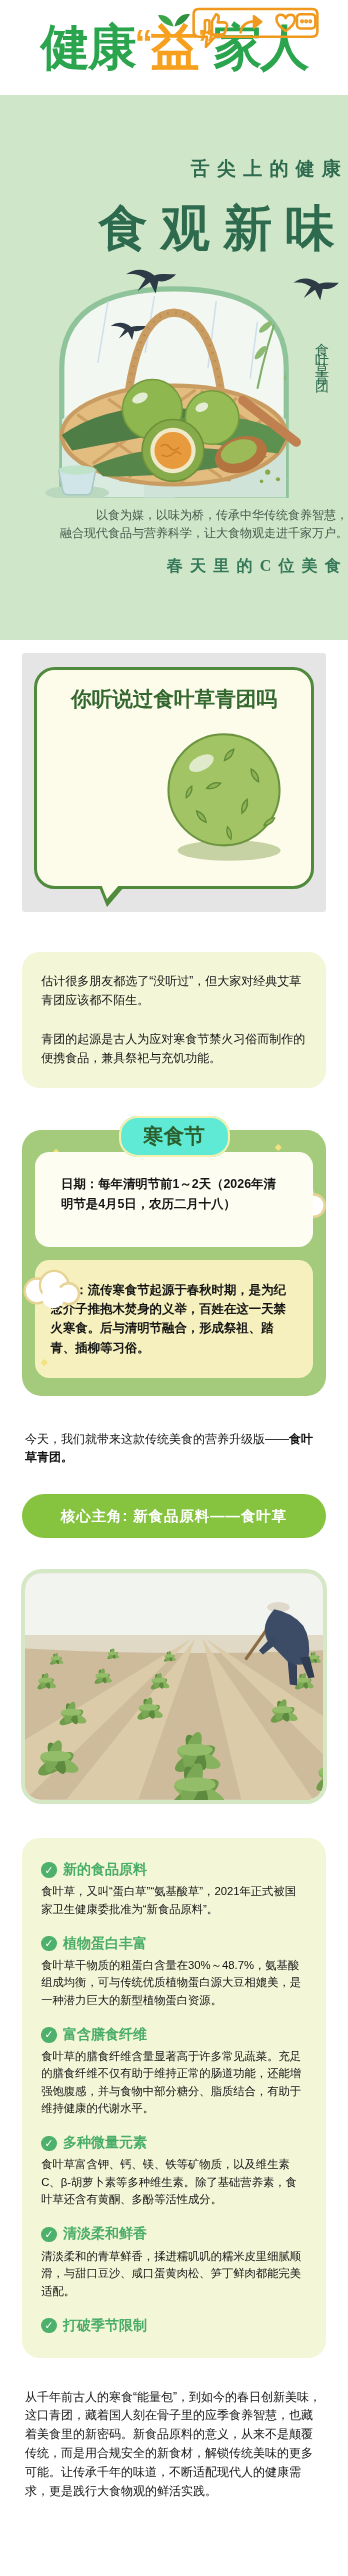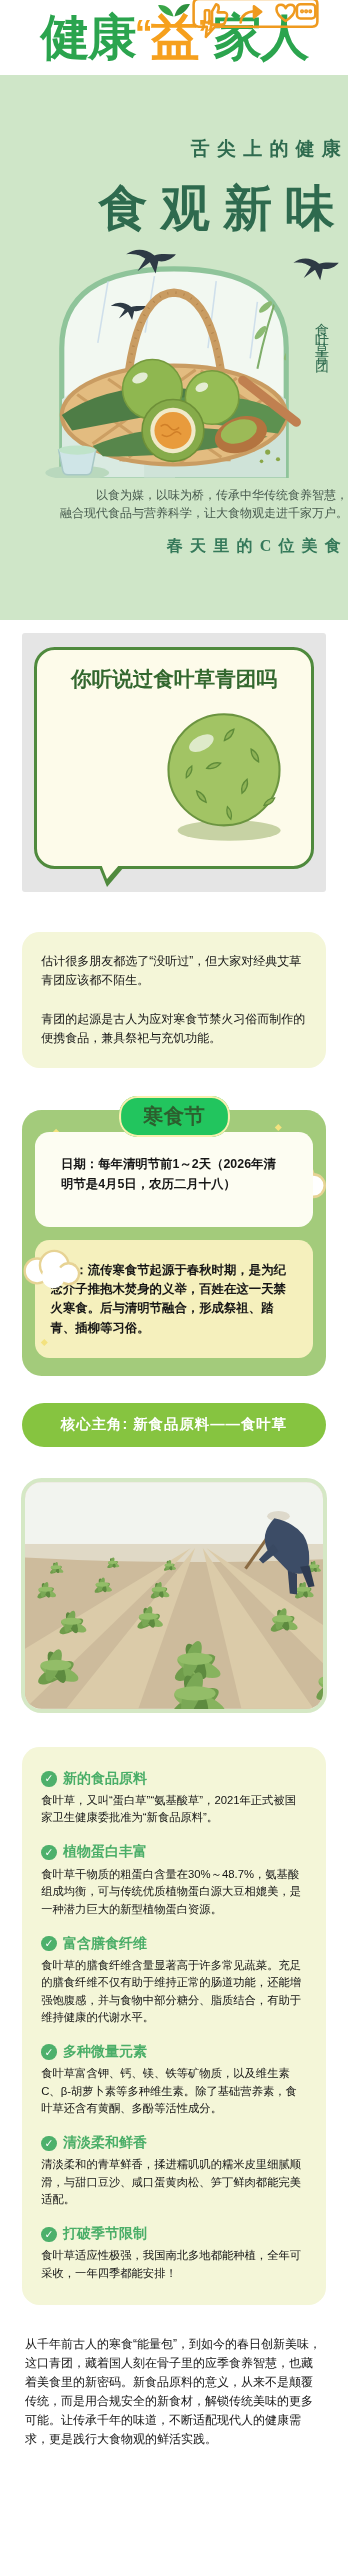--- a/index.html
+++ b/index.html
@@ -1,20 +1,20 @@
 <!DOCTYPE html>
 <html style="font-size:8.2px"><head>
 <meta charset="utf-8">
 <style>
   html,body{margin:0;padding:0;}
   body{width:348px;background:#ffffff;font-family:"Liberation Sans","DejaVu Sans",sans-serif;-webkit-font-smoothing:antialiased;}
   .page{width:348px;height:3738px;overflow:hidden;background:#ffffff;position:relative;}
 
   
-  .logo-bar{height:75px;background:#ffffff;display:flex;align-items:center;justify-content:center;}
+  .logo-bar{height:95px;background:#ffffff;display:flex;align-items:center;justify-content:center;}
   .logo{position:relative;display:flex;align-items:flex-end;font-weight:900;font-size:49px;line-height:1;letter-spacing:-2.1px;}
   .logo .green{color:#2ba44e;}
   .logo .orange{color:#f6a01d;}
   .logo .quote{font-size:36px;line-height:1;align-self:flex-start;margin-top:3.1px;}
   .yi-wrap{position:relative;display:inline-block;}
   .yi-leaves{position:absolute;top:-13.4px;left:50%;transform:translateX(-50%);}
   .social-bubble{position:absolute;right:-12.4px;top:-17.5px;}
 
   
   .hero{height:545px;background:#cfe6c8;position:relative;overflow:hidden;text-align:right;}
@@ -36,21 +36,21 @@
   .tail-outer{position:absolute;left:62px;bottom:-20.6px;width:0;height:0;border-left:8.2px solid transparent;border-right:17.5px solid transparent;border-top:20.6px solid #4f8a3d;}
   .tail-inner{position:absolute;left:64px;bottom:-13.4px;width:0;height:0;border-left:6.2px solid transparent;border-right:13.4px solid transparent;border-top:15.5px solid #fdfbea;}
 
   
   .intro-card{margin:40px 21.6px 0;background:#f4f6d8;border-radius:17.5px;padding:19.6px 19.6px;font-size:12px;line-height:1.6;color:#141414;}
   .intro-card p{margin:0;}
   .intro-card p + p{margin-top:19.6px;}
 
   
   .hanshi-card{margin:42px 21.6px 0;background:#a3cb7b;border-radius:19.6px;padding:0 13.4px 17.5px;position:relative;}
-  .hanshi-pill{position:relative;z-index:2;width:111px;margin:0px auto 0;transform:translateY(0px);background:#22c55e;border-radius:18.5px;text-align:center;font-size:20.6px;font-weight:900;color:#2c5f2e;padding:6.2px 0;top:-13.4px;box-shadow:0 0 0 2.1px #f9efad inset;}
+  .hanshi-pill{position:relative;z-index:2;width:111px;margin:0px auto 0;transform:translateY(0px);background:#5eead4;border-radius:18.5px;text-align:center;font-size:20.6px;font-weight:900;color:#2c5f2e;padding:6.2px 0;top:-13.4px;box-shadow:0 0 0 2.1px #f9efad inset;}
   .hanshi-white{position:relative;z-index:1;margin-top:-17.5px;background:#fdfdf2;border-radius:14.4px;padding:23px 26px 33px;font-size:12.4px;line-height:1.55;font-weight:700;color:#161616;}
   .hanshi-yellow{margin-top:13.4px;background:#f5f0bd;border-radius:14.4px;padding:20.6px 15.5px;font-size:12.4px;line-height:1.55;font-weight:700;color:#161616;}
   .cloud{position:absolute;}
   .star{position:absolute;width:6.2px;height:6.2px;background:#f3e27e;transform:rotate(45deg);}
 
   
   .lead{margin:34px 25px 0;font-size:12px;line-height:1.55;color:#141414;}
   .lead b{font-weight:900;}
   .closing{margin:30px 25px 0;font-size:12px;line-height:1.58;color:#141414;}
   .closing p{margin:0;}
@@ -275,20 +275,23 @@
 
     <div class="hanshi-pill">寒食节</div>
     <div class="hanshi-white">
       <span class="lbl">日期：</span><span>每年清明节前1～2天（2026年清明节是4月5日，农历二月十八）</span>
     </div>
     <div class="hanshi-yellow">
       <span class="lbl">起源：</span><span>流传寒食节起源于春秋时期，是为纪念介子推抱木焚身的义举，百姓在这一天禁火寒食。后与清明节融合，形成祭祖、踏青、插柳等习俗。</span>
     </div>
   </section>
 
+  <section class="lead">
+    <span>今天，我们就带来这款传统美食的营养升级版——</span><b>食叶草青团。</b>
+  </section>
 
   <div class="pill-banner">核心主角: 新食品原料——食叶草</div>
 
   <div class="photo-frame">
     <svg width="339" height="227" viewBox="0 0 658 440">
       <defs>
         <g id="tuft">
           <ellipse cx="0" cy="0" rx="26" ry="9" fill="#6f9c4b" transform="rotate(-30)"></ellipse>
           <ellipse cx="4" cy="-2" rx="26" ry="9" fill="#87b35e" transform="rotate(20)"></ellipse>
           <ellipse cx="-6" cy="-4" rx="22" ry="8" fill="#5d8a3f" transform="rotate(65)"></ellipse>
@@ -370,21 +373,20 @@
           <span class="check-icon">✓</span>
           <span class="b-title">清淡柔和鲜香</span>
         </div>
       <div class="b-body">清淡柔和的青草鲜香，揉进糯叽叽的糯米皮里细腻顺滑，与甜口豆沙、咸口蛋黄肉松、笋丁鲜肉都能完美适配。</div>
     </div>
     <div class="benefit">
       <div class="b-head">
           <span class="check-icon">✓</span>
           <span class="b-title">打破季节限制</span>
         </div>
-      <div class="b-body">食叶草适应性极强，我国南北多地都能种植，全年可采收，一年四季都能安排！</div>
     </div>
   </section>
 
 
   <section class="closing">
     <p>从千年前古人的寒食“能量包”，到如今的春日创新美味，这口青团，藏着国人刻在骨子里的应季食养智慧，也藏着美食里的新密码。新食品原料的意义，从来不是颠覆传统，而是用合规安全的新食材，解锁传统美味的更多可能。让传承千年的味道，不断适配现代人的健康需求，更是践行大食物观的鲜活实践。</p>
 
   </section>
 
 </div>

